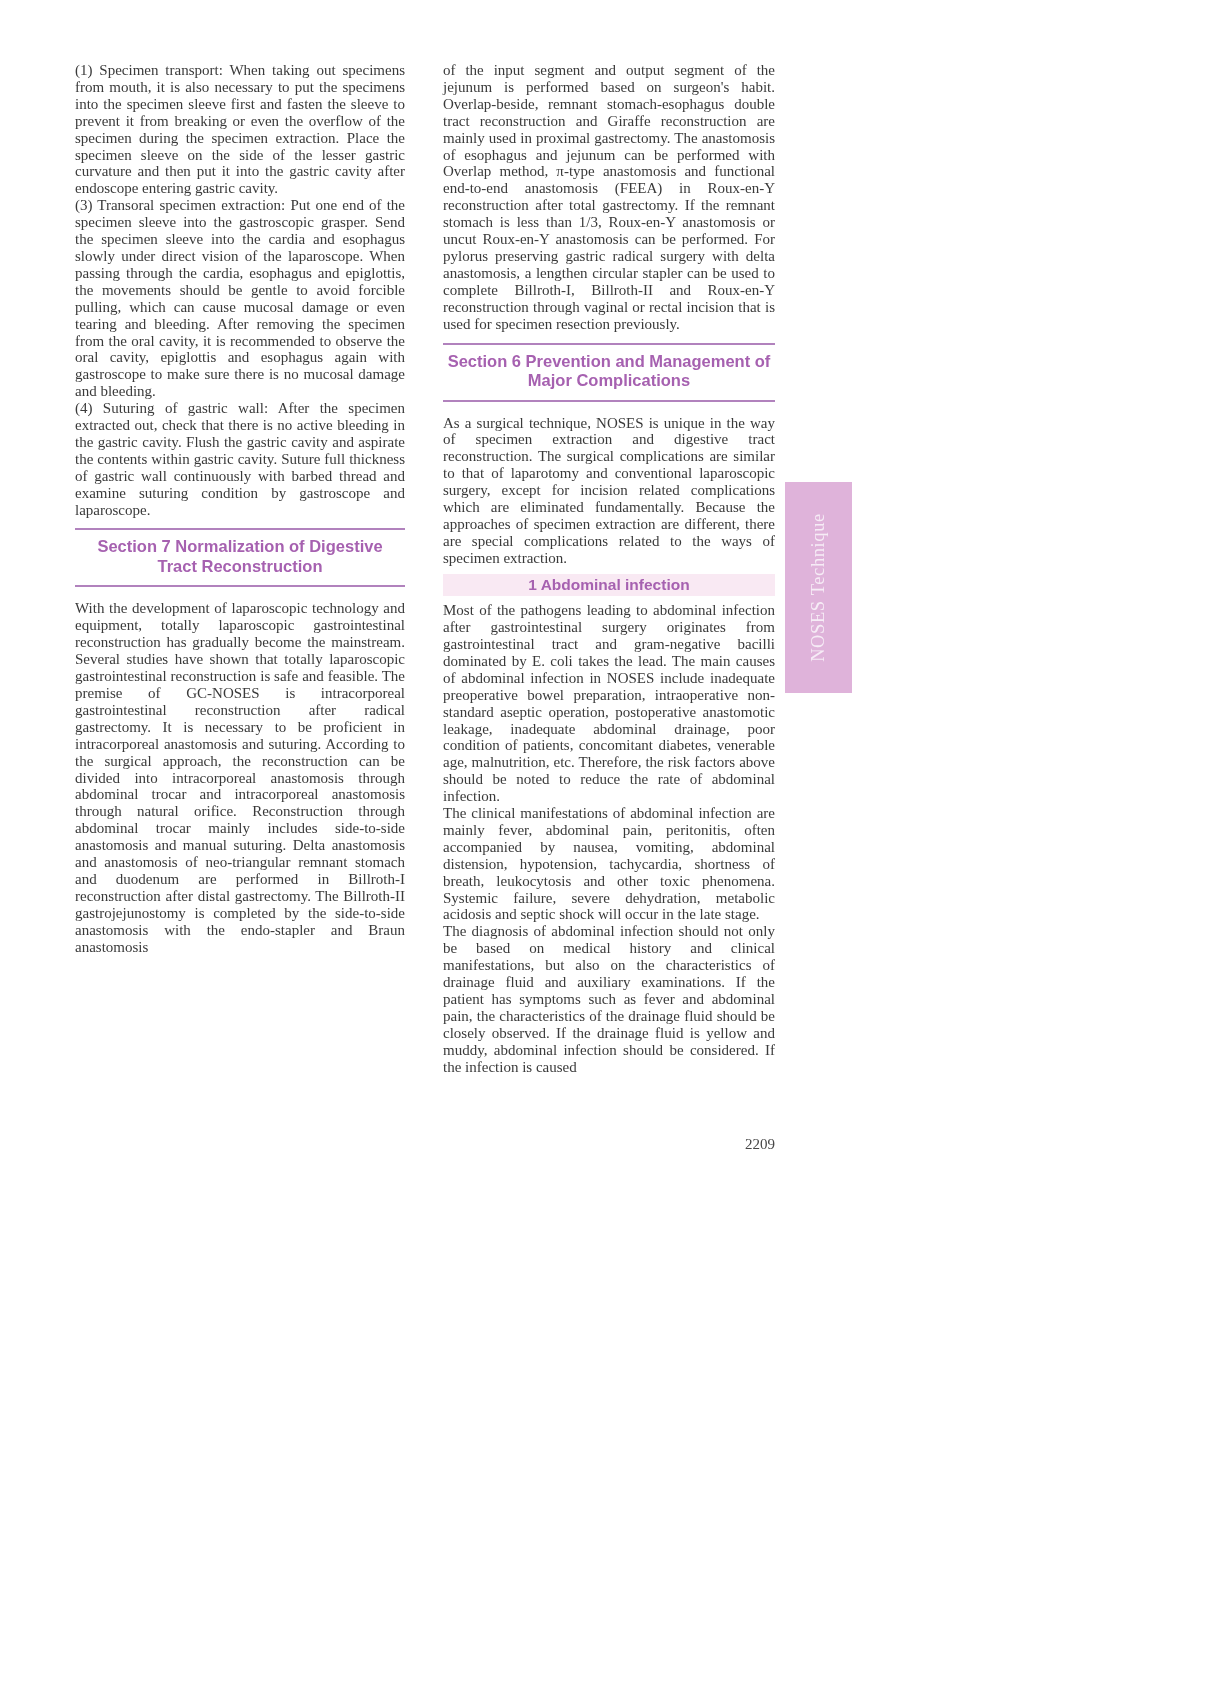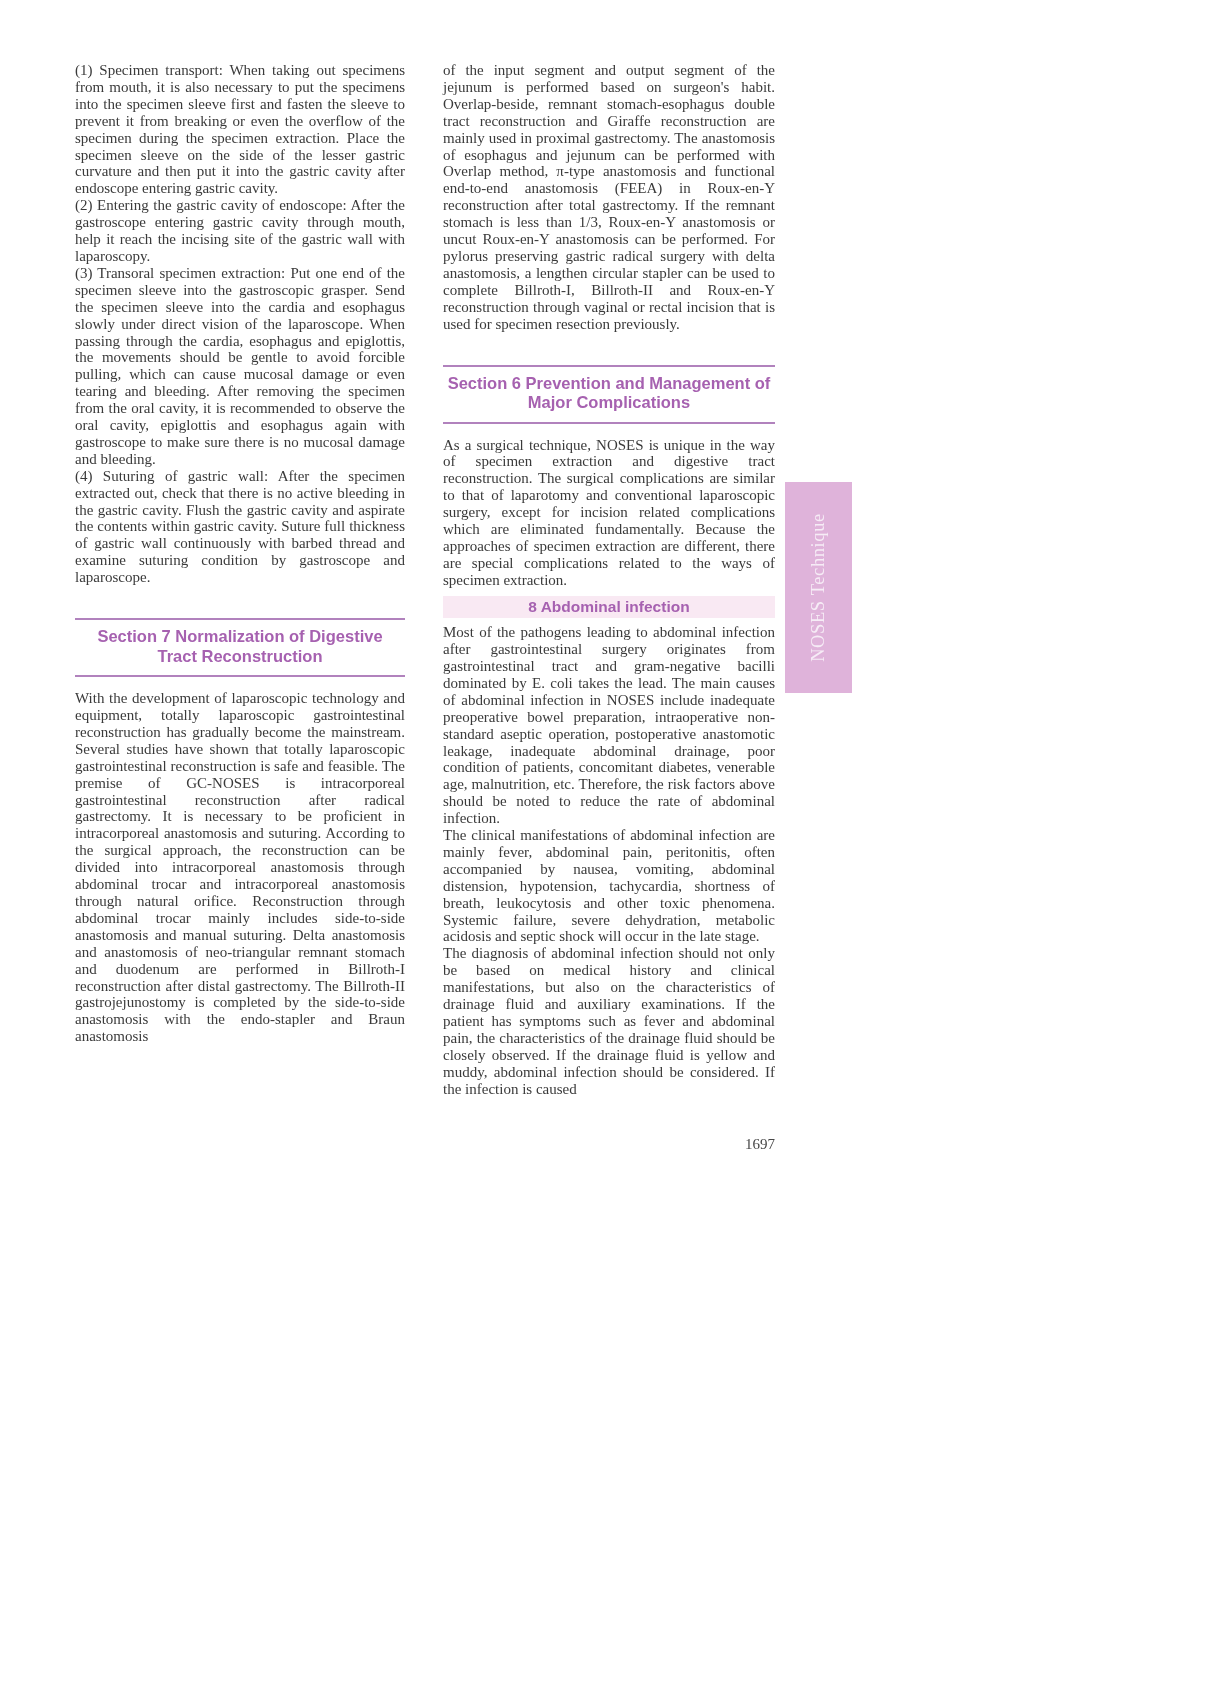--- a/index.html
+++ b/index.html
@@ -15,21 +15,21 @@
     font-family:"Liberation Sans", sans-serif; font-weight:bold;
     font-size:15.5px; line-height:18.5px; color:#a661b0;
     background:#f9e9f3; text-align:center;
     margin:7px 0 6px; padding:2px 8px;
   }
   .ruled-heading {
     font-family:"Liberation Sans", sans-serif; font-weight:bold;
     font-size:16.5px; line-height:19.5px; color:#a661b0;
     text-align:center;
     border-top:2px solid #b182bd; border-bottom:2px solid #b182bd;
-    margin:32px 0 13px; padding:7px 4px 9px;
+    margin:10px 0 13px; padding:7px 4px 9px;
   }
   .side-tab {
     position:absolute; left:785px; top:482px; width:67px; height:211px;
     background:#dfb3da; display:flex; align-items:center; justify-content:center;
   }
   .tab-label {
     transform:rotate(-90deg); white-space:nowrap;
     color:#f6ecf6; font-family:"Liberation Serif", serif;
     font-size:18.5px; letter-spacing:0.6px;
   }
@@ -38,36 +38,35 @@
     text-align:right; font-size:15px; color:#474747;
   }
 </style>
 </head>
 <body>
 
 <div class="page">
 
   <div class="col col-left">
     <p>(1) Specimen transport: When taking out specimens from mouth, it is also necessary to put the specimens into the specimen sleeve first and fasten the sleeve to prevent it from breaking or even the overflow of the specimen during the specimen extraction. Place the specimen sleeve on the side of the lesser gastric curvature and then put it into the gastric cavity after endoscope entering gastric cavity.</p>
-    <p>(2) Entering the gastric cavity of endoscope: After the gastroscope entering gastric cavity through mouth, help it reach the incising site of the gastric wall with laparoscopy.</p>
     <p>(3) Transoral specimen extraction: Put one end of the specimen sleeve into the gastroscopic grasper. Send the specimen sleeve into the cardia and esophagus slowly under direct vision of the laparoscope. When passing through the cardia, esophagus and epiglottis, the movements should be gentle to avoid forcible pulling, which can cause mucosal damage or even tearing and bleeding. After removing the specimen from the oral cavity, it is recommended to observe the oral cavity, epiglottis and esophagus again with gastroscope to make sure there is no mucosal damage and bleeding.</p>
     <p>(4) Suturing of gastric wall: After the specimen extracted out, check that there is no active bleeding in the gastric cavity. Flush the gastric cavity and aspirate the contents within gastric cavity. Suture full thickness of gastric wall continuously with barbed thread and examine suturing condition by gastroscope and laparoscope.</p>
     <div class="ruled-heading">Section 7 Normalization of Digestive Tract Reconstruction</div>
     <p>With the development of laparoscopic technology and equipment, totally laparoscopic gastrointestinal reconstruction has gradually become the mainstream. Several studies have shown that totally laparoscopic gastrointestinal reconstruction is safe and feasible. The premise of GC-NOSES is intracorporeal gastrointestinal reconstruction after radical gastrectomy. It is necessary to be proficient in intracorporeal anastomosis and suturing. According to the surgical approach, the reconstruction can be divided into intracorporeal anastomosis through abdominal trocar and intracorporeal anastomosis through natural orifice. Reconstruction through abdominal trocar mainly includes side-to-side anastomosis and manual suturing. Delta anastomosis and anastomosis of neo-triangular remnant stomach and duodenum are performed in Billroth-I reconstruction after distal gastrectomy. The Billroth-II gastrojejunostomy is completed by the side-to-side anastomosis with the endo-stapler and Braun anastomosis</p>
   </div>
 
   <div class="col col-right">
     <p>of the input segment and output segment of the jejunum is performed based on surgeon's habit. Overlap-beside, remnant stomach-esophagus double tract reconstruction and Giraffe reconstruction are mainly used in proximal gastrectomy. The anastomosis of esophagus and jejunum can be performed with Overlap method, π-type anastomosis and functional end-to-end anastomosis (FEEA) in Roux-en-Y reconstruction after total gastrectomy. If the remnant stomach is less than 1/3, Roux-en-Y anastomosis or uncut Roux-en-Y anastomosis can be performed. For pylorus preserving gastric radical surgery with delta anastomosis, a lengthen circular stapler can be used to complete Billroth-I, Billroth-II and Roux-en-Y reconstruction through vaginal or rectal incision that is used for specimen resection previously.</p>
     <div class="ruled-heading">Section 6 Prevention and Management of Major Complications</div>
     <p>As a surgical technique, NOSES is unique in the way of specimen extraction and digestive tract reconstruction. The surgical complications are similar to that of laparotomy and conventional laparoscopic surgery, except for incision related complications which are eliminated fundamentally. Because the approaches of specimen extraction are different, there are special complications related to the ways of specimen extraction.</p>
-    <div class="pink-heading">8 Abdominal infection</div>
+    <div class="pink-heading">1 Abdominal infection</div>
     <p>Most of the pathogens leading to abdominal infection after gastrointestinal surgery originates from gastrointestinal tract and gram-negative bacilli dominated by E. coli takes the lead. The main causes of abdominal infection in NOSES include inadequate preoperative bowel preparation, intraoperative non-standard aseptic operation, postoperative anastomotic leakage, inadequate abdominal drainage, poor condition of patients, concomitant diabetes, venerable age, malnutrition, etc. Therefore, the risk factors above should be noted to reduce the rate of abdominal infection.</p>
     <p>The clinical manifestations of abdominal infection are mainly fever, abdominal pain, peritonitis, often accompanied by nausea, vomiting, abdominal distension, hypotension, tachycardia, shortness of breath, leukocytosis and other toxic phenomena. Systemic failure, severe dehydration, metabolic acidosis and septic shock will occur in the late stage.</p>
     <p>The diagnosis of abdominal infection should not only be based on medical history and clinical manifestations, but also on the characteristics of drainage fluid and auxiliary examinations. If the patient has symptoms such as fever and abdominal pain, the characteristics of the drainage fluid should be closely observed. If the drainage fluid is yellow and muddy, abdominal infection should be considered. If the infection is caused</p>
   </div>
 
   <div class="side-tab">
     <span class="tab-label">NOSES Technique</span>
   </div>
 
-  <div class="page-number">1697</div>
+  <div class="page-number">2209</div>
 
 </div>
 
 </body></html>

